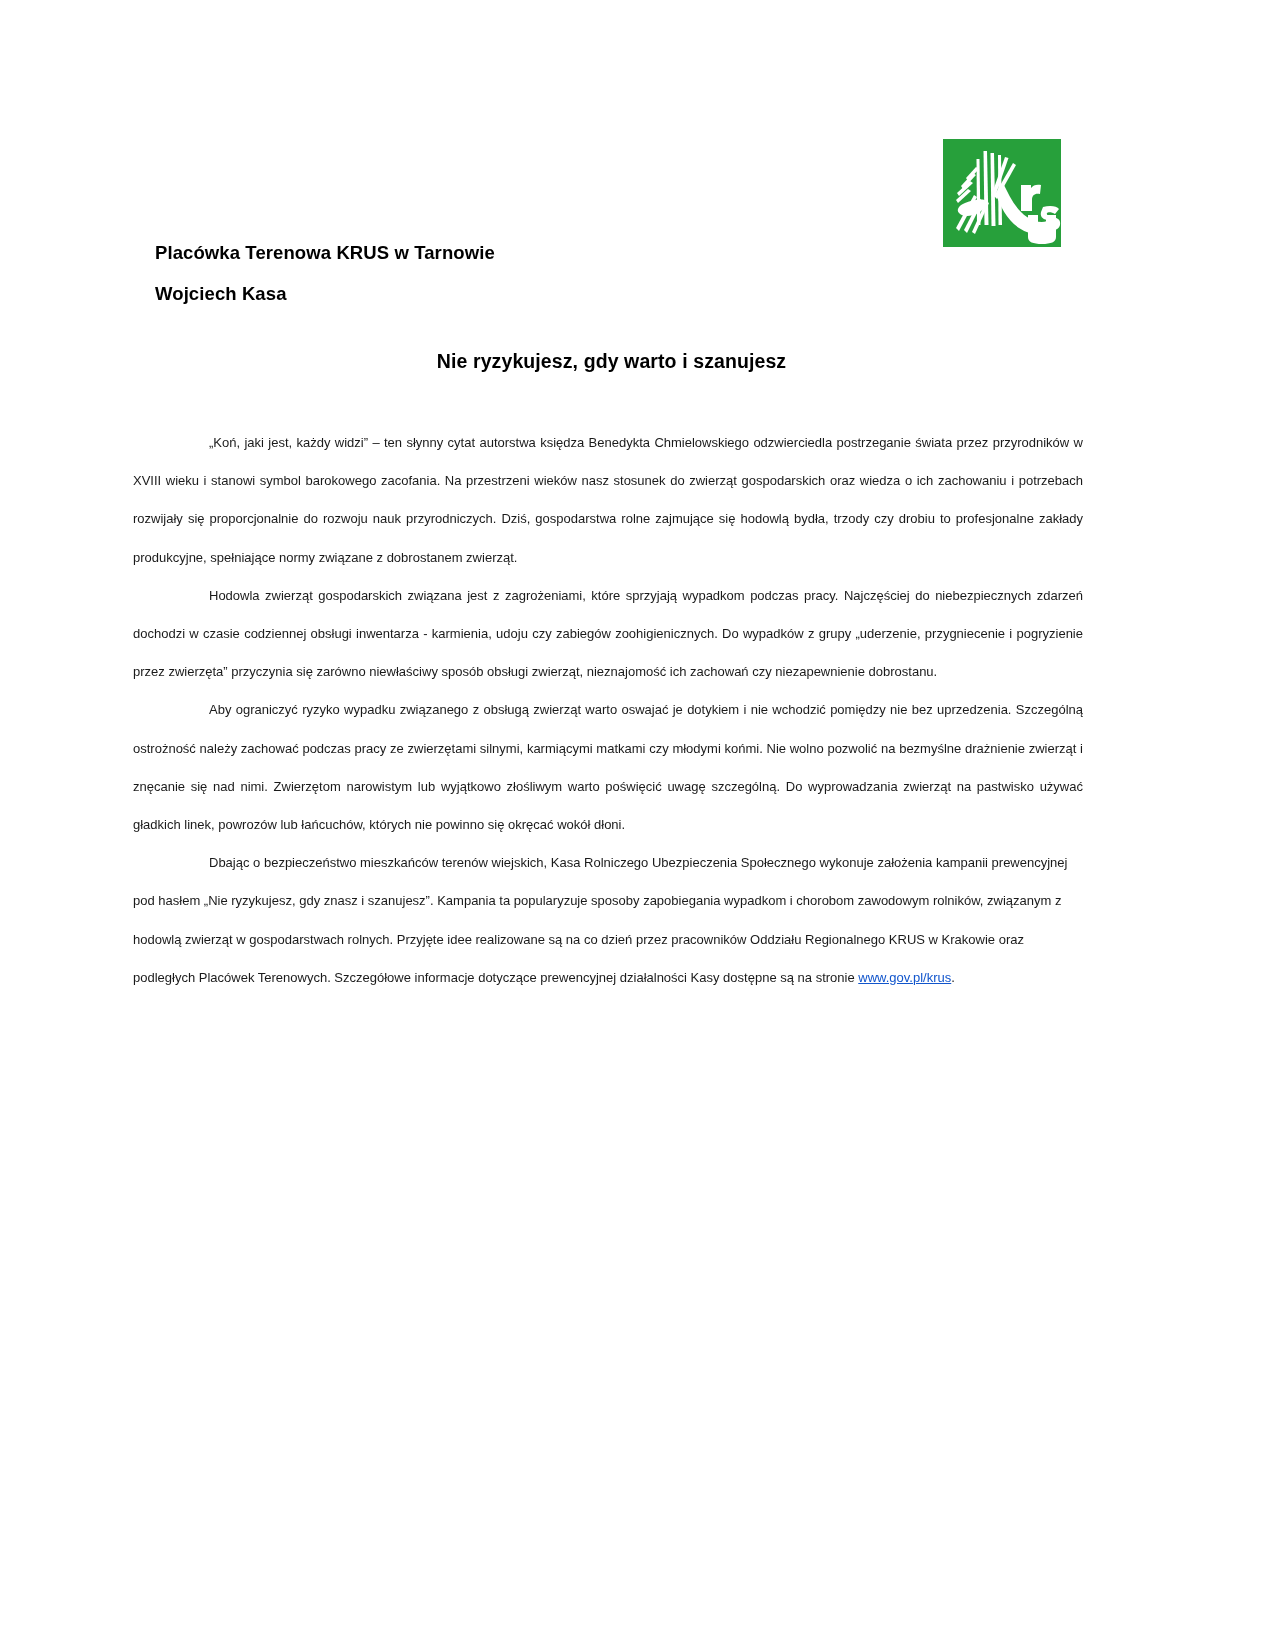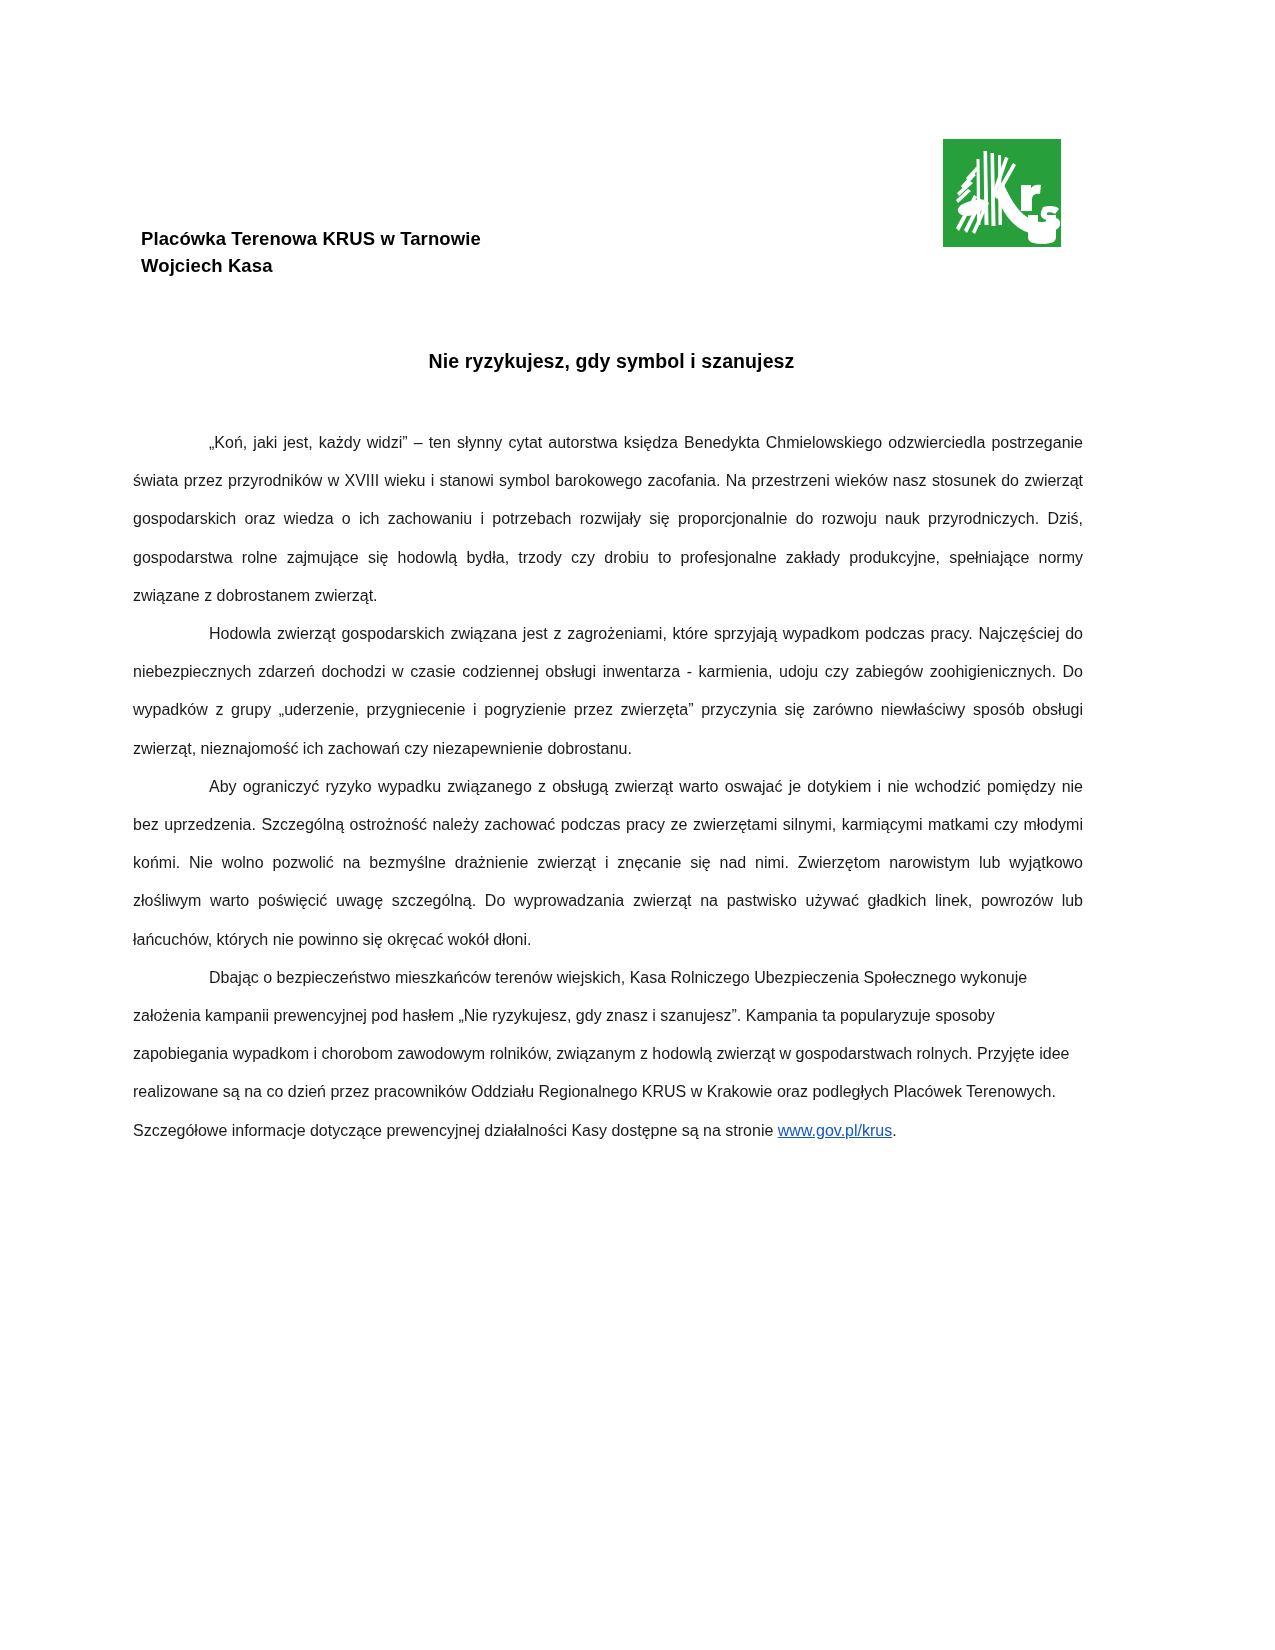--- a/index.html
+++ b/index.html
@@ -49,41 +49,41 @@
   .sender {
     position: absolute;
     left: 139px;
     top: 224px;
     font-size: 18.5px;
     font-weight: bold;
     line-height: 25px;
     letter-spacing: 0.1px;
     white-space: nowrap;
   }
-  .sender div { margin: 2px; padding: 0; }
+  .sender div { margin: 16px; padding: 0; }
 
   
   .doc-title {
     position: absolute;
     left: 139px;
     top: 350px;
     width: 945px;
     text-align: center;
     font-size: 19.5px;
     font-weight: bold;
     letter-spacing: 0.1px;
   }
 
   
   .body-text {
     position: absolute;
     left: 133px;
     top: 424px;
     width: 950px;
-    font-size: 16px;
+    font-size: 13px;
     line-height: 38.2px;
     text-align: justify;
     text-justify: inter-word;
     color: #1a1a1a;
   }
   .body-text p {
     margin: 0;
     padding: 0;
     text-indent: 76px;
     text-align: justify;
@@ -135,21 +135,21 @@
         </g>
       </svg>
     </div>
   </div>
 
   <div class="sender">
     <div>Placówka Terenowa KRUS w Tarnowie</div>
     <div>Wojciech Kasa</div>
   </div>
 
-  <div class="doc-title">Nie ryzykujesz, gdy symbol i szanujesz</div>
+  <div class="doc-title">Nie ryzykujesz, gdy warto i szanujesz</div>
 
   <div class="body-text">
     <p>„Koń, jaki jest, każdy widzi” – ten słynny cytat autorstwa księdza Benedykta Chmielowskiego odzwierciedla postrzeganie świata przez przyrodników w XVIII wieku i stanowi symbol barokowego zacofania. Na przestrzeni wieków nasz stosunek do zwierząt gospodarskich oraz wiedza o ich zachowaniu i potrzebach rozwijały się proporcjonalnie do rozwoju nauk przyrodniczych. Dziś, gospodarstwa rolne zajmujące się hodowlą bydła, trzody czy drobiu to profesjonalne zakłady produkcyjne, spełniające normy związane z dobrostanem zwierząt.</p>
     <p>Hodowla zwierząt gospodarskich związana jest z zagrożeniami, które sprzyjają wypadkom podczas pracy. Najczęściej do niebezpiecznych zdarzeń dochodzi w czasie codziennej obsługi inwentarza - karmienia, udoju czy zabiegów zoohigienicznych. Do wypadków z grupy „uderzenie, przygniecenie i pogryzienie przez zwierzęta” przyczynia się zarówno niewłaściwy sposób obsługi zwierząt, nieznajomość ich zachowań czy niezapewnienie dobrostanu.</p>
     <p>Aby ograniczyć ryzyko wypadku związanego z obsługą zwierząt warto oswajać je dotykiem i nie wchodzić pomiędzy nie bez uprzedzenia. Szczególną ostrożność należy zachować podczas pracy ze zwierzętami silnymi, karmiącymi matkami czy młodymi końmi. Nie wolno pozwolić na bezmyślne drażnienie zwierząt i znęcanie się nad nimi. Zwierzętom narowistym lub wyjątkowo złośliwym warto poświęcić uwagę szczególną. Do wyprowadzania zwierząt na pastwisko używać gładkich linek, powrozów lub łańcuchów, których nie powinno się okręcać wokół dłoni.</p>
     <p><span>Dbając o bezpieczeństwo mieszkańców terenów wiejskich, Kasa Rolniczego Ubezpieczenia Społecznego wykonuje założenia kampanii prewencyjnej pod hasłem „Nie ryzykujesz, gdy znasz i szanujesz”. Kampania ta popularyzuje sposoby zapobiegania wypadkom i chorobom zawodowym rolników, związanym z hodowlą zwierząt w gospodarstwach rolnych. Przyjęte idee realizowane są na co dzień przez pracowników Oddziału Regionalnego KRUS w Krakowie oraz podległych Placówek Terenowych. Szczegółowe informacje dotyczące prewencyjnej działalności Kasy dostępne są na stronie </span><a class="doclink" href="#">www.gov.pl/krus</a><span>.</span></p>
   </div>
 
 </div>
 

